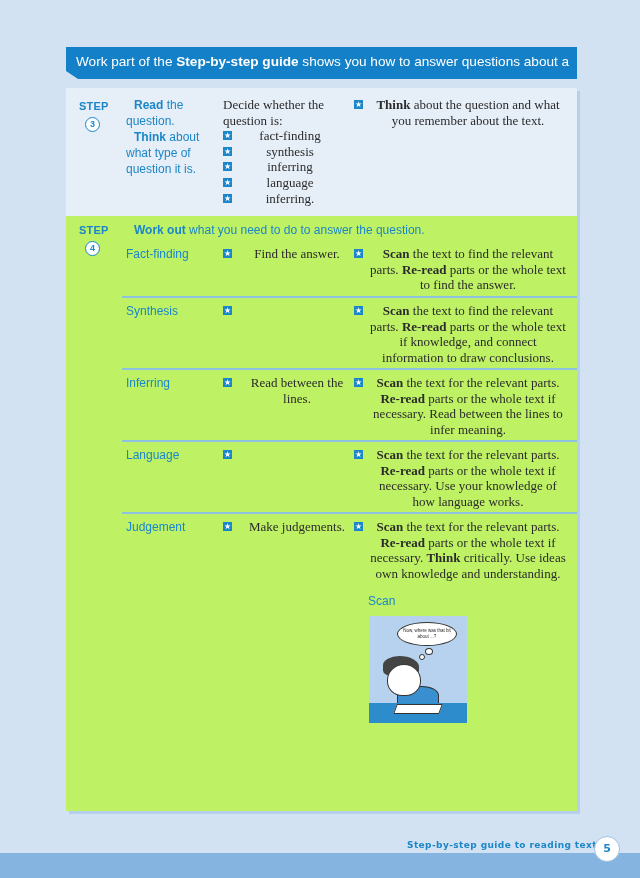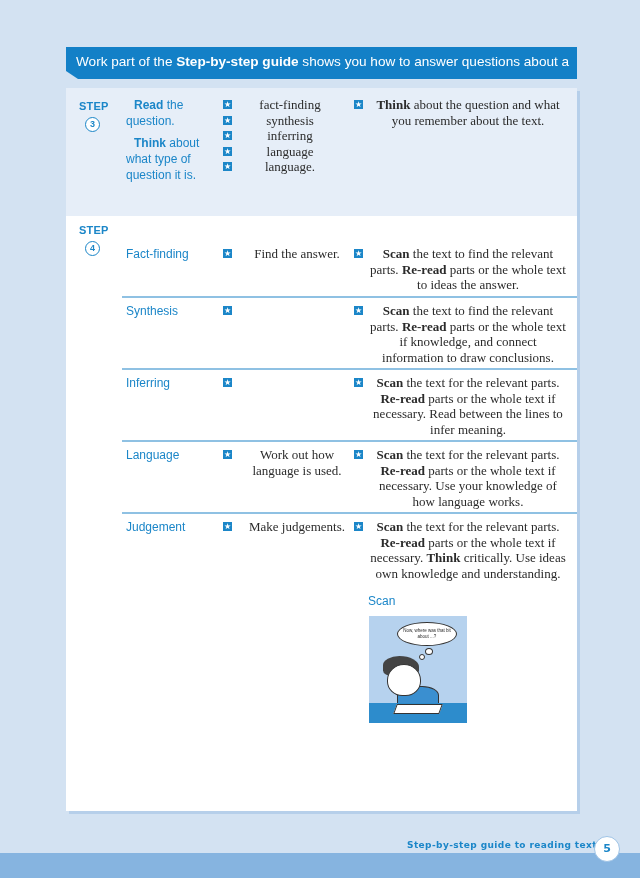--- a/index.html
+++ b/index.html
@@ -16,21 +16,21 @@
       background: #1380c7; color: #fff;
       font-family: "Liberation Sans", sans-serif; font-size: 13.6px;
       line-height: 30px; padding-left: 10px; box-sizing: border-box;
       clip-path: polygon(0 0, 100% 0, 100% 100%, 12px 100%, 0 24px);
     }
     .banner b { font-weight: bold; }
 
     
     .panel {
       position: absolute; left: 66px; top: 88px; width: 511px; height: 723px;
-      background: #ffffff;
+      background: #bef264;
       box-shadow: 3px 3px 0 #b6cfea;
     }
     .step3 {
       position: absolute; left: 0; top: 0; width: 511px; height: 128px;
       background: #e6eef8;
     }
     .step-label {
       position: absolute; left: 13px; font-family: "Liberation Sans", sans-serif;
       font-weight: bold; font-size: 11px; color: #1b86c8; letter-spacing: 0.2px;
     }
@@ -112,64 +112,68 @@
 </div>
 
 <div class="panel">
 
   <div class="step3">
     <div class="step-label" style="top:12px;">STEP</div>
     <div class="step-num" style="left:19px; top:29px;">3</div>
 
     <div class="abs sans-blue" style="left:60px; top:9px; width:82px;">
       <div><b>Read</b><span> the question.</span></div>
-      <div style="margin-top:6px;"><b>Think</b><span> about what type of question it is.</span></div>
+      <div style=""><b>Think</b><span> about what type of question it is.</span></div>
     </div>
 
     <div class="abs serif" style="left:157px; top:9px; width:120px;">
+      <div>Decide whether the question is:</div>
       <div class="bul"><span class="star"></span><span>fact-finding</span></div>
       <div class="bul"><span class="star"></span><span>synthesis</span></div>
       <div class="bul"><span class="star"></span><span>inferring</span></div>
       <div class="bul"><span class="star"></span><span>language</span></div>
-      <div class="bul"><span class="star"></span><span>language.</span></div>
+      <div class="bul"><span class="star"></span><span>inferring.</span></div>
     </div>
 
     <div class="abs serif bul" style="left:288px; top:9px; width:200px;">
       <span class="star"></span><b>Think</b><span> about the question and what you remember about the text.</span>
     </div>
   </div>
 
   <div class="step-label" style="top:136px;">STEP</div>
   <div class="step-num" style="left:19px; top:153px;">4</div>
 
+  <div class="abs sans-blue" style="left:60px; top:134px; width:440px;">
+    <b>Work out</b><span> what you need to do to answer the question.</span>
+  </div>
 
   <div>
     <div class="abs sans-blue" style="left:60px; top:158px;">Fact-finding</div>
     <div class="abs serif bul" style="left:157px; top:158px; width:120px;"><span class="star"></span><span>Find the answer.</span></div>
-    <div class="abs serif bul" style="left:288px; top:158px; width:200px;"><span class="star"></span><b>Scan</b><span> the text to find the relevant parts. </span><b>Re-read</b><span> parts or the whole text to ideas the answer.</span></div>
+    <div class="abs serif bul" style="left:288px; top:158px; width:200px;"><span class="star"></span><b>Scan</b><span> the text to find the relevant parts. </span><b>Re-read</b><span> parts or the whole text to find the answer.</span></div>
   </div>
   <div class="row-line" style="top:208px;"></div>
 
   <div>
     <div class="abs sans-blue" style="left:60px; top:215px;">Synthesis</div>
     <div class="abs serif bul" style="left:157px; top:215px; width:120px;"><span class="star"></span></div>
     <div class="abs serif bul" style="left:288px; top:215px; width:200px;"><span class="star"></span><b>Scan</b><span> the text to find the relevant parts. </span><b>Re-read</b><span> parts or the whole text if knowledge, and connect information to draw conclusions.</span></div>
   </div>
   <div class="row-line" style="top:280px;"></div>
 
   <div>
     <div class="abs sans-blue" style="left:60px; top:287px;">Inferring</div>
-    <div class="abs serif bul" style="left:157px; top:287px; width:120px;"><span class="star"></span></div>
+    <div class="abs serif bul" style="left:157px; top:287px; width:120px;"><span class="star"></span><span>Read between the lines.</span></div>
     <div class="abs serif bul" style="left:288px; top:287px; width:200px;"><span class="star"></span><b>Scan</b><span> the text for the relevant parts. </span><b>Re-read</b><span> parts or the whole text if necessary. Read between the lines to infer meaning.</span></div>
   </div>
   <div class="row-line" style="top:352px;"></div>
 
   <div>
     <div class="abs sans-blue" style="left:60px; top:359px;">Language</div>
-    <div class="abs serif bul" style="left:157px; top:359px; width:120px;"><span class="star"></span><span>Work out how language is used.</span></div>
+    <div class="abs serif bul" style="left:157px; top:359px; width:120px;"><span class="star"></span></div>
     <div class="abs serif bul" style="left:288px; top:359px; width:200px;"><span class="star"></span><b>Scan</b><span> the text for the relevant parts. </span><b>Re-read</b><span> parts or the whole text if necessary. Use your knowledge of how language works.</span></div>
   </div>
   <div class="row-line" style="top:424px;"></div>
 
   <div>
     <div class="abs sans-blue" style="left:60px; top:431px;">Judgement</div>
     <div class="abs serif bul" style="left:157px; top:431px; width:120px;"><span class="star"></span><span>Make judgements.</span></div>
     <div class="abs serif bul" style="left:288px; top:431px; width:200px;"><span class="star"></span><b>Scan</b><span> the text for the relevant parts. </span><b>Re-read</b><span> parts or the whole text if necessary. </span><b>Think</b><span> critically. Use ideas own knowledge and understanding.</span></div>
   </div>
 

